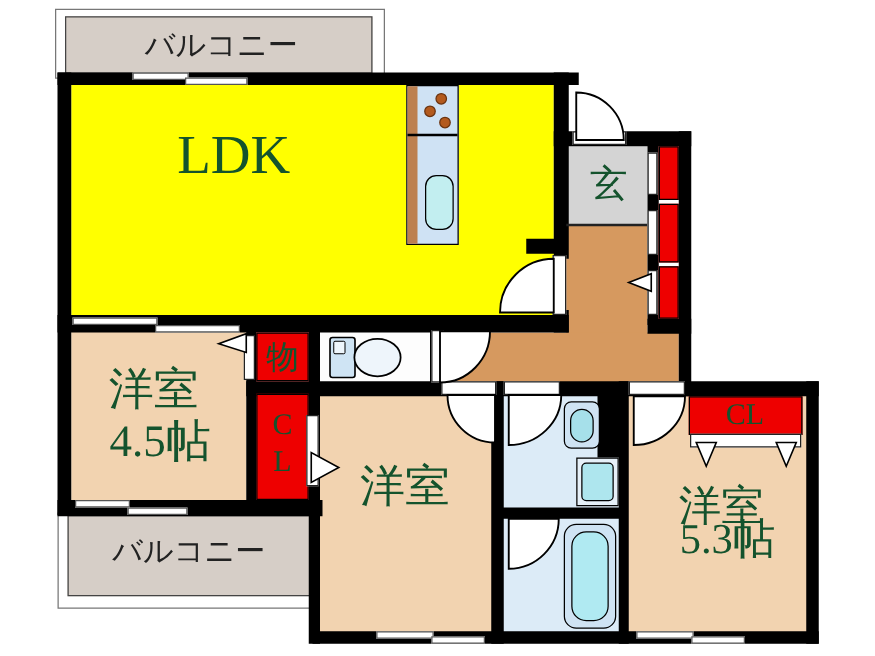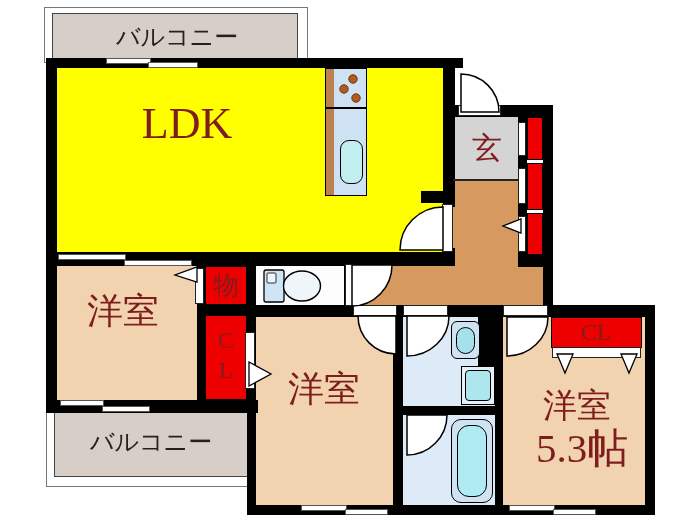--- a/index.html
+++ b/index.html
@@ -3,21 +3,21 @@
 <meta charset="utf-8">
 <style>
   html,body{margin:0;padding:0;background:#fff;}
   #plan{position:relative;width:700px;height:525px;background:#ffffff;overflow:hidden;
         font-family:"Liberation Serif","DejaVu Serif",serif;}
   .wall{position:absolute;background:#000;}
   .floor{position:absolute;}
   .win{position:absolute;background:#fff;border:1px solid #555;box-sizing:border-box;}
   .panel{position:absolute;background:#fff;border:1px solid #222;box-sizing:border-box;}
   .red{position:absolute;background:#ee0000;border:1px solid #000;box-sizing:border-box;}
-  .lbl{position:absolute;color:#7f1d1d;transform:translate(-50%,-50%);white-space:nowrap;line-height:1;}
+  .lbl{position:absolute;color:#14532d;transform:translate(-50%,-50%);white-space:nowrap;line-height:1;}
   .vert{writing-mode:vertical-rl;text-orientation:upright;letter-spacing:4px;}
   .fixture{position:absolute;box-sizing:border-box;}
   svg.overlay{position:absolute;left:0;top:0;pointer-events:none;}
 </style>
 </head>
 <body>
 
 <div id="plan">
 
   <div class="floor" style="left:44px;top:7px;width:264px;height:56px;background:#fff;border:1px solid #777;box-sizing:border-box;"></div>
@@ -124,18 +124,19 @@
     <circle cx="356" cy="98" r="4.2" fill="#b35a1e" stroke="#6b3410" stroke-width="1"></circle>
   </svg>
 
   <div class="lbl" style="left:177px;top:37px;font-size:24px;color:#222;">バルコニー</div>
   <div class="lbl" style="left:187px;top:124px;font-size:44px;">LDK</div>
   <div class="lbl" style="left:487px;top:148px;font-size:30px;">玄</div>
   <div class="lbl" style="left:226px;top:286px;font-size:26px;">物</div>
   <div class="lbl vert" style="left:226px;top:357px;font-size:24px;">CL</div>
   <div class="lbl" style="left:596px;top:332px;font-size:24px;">CL</div>
   <div class="lbl" style="left:123px;top:311px;font-size:36px;">洋室</div>
+  <div class="lbl" style="left:128px;top:353px;font-size:36px;">4.5帖</div>
   <div class="lbl" style="left:324px;top:389px;font-size:36px;">洋室</div>
   <div class="lbl" style="left:577px;top:406px;font-size:34px;">洋室</div>
-  <div class="lbl" style="left:582px;top:448px;font-size:41px;">5.3帖</div>
+  <div class="lbl" style="left:582px;top:432px;font-size:34px;">5.3帖</div>
   <div class="lbl" style="left:151px;top:442px;font-size:24px;color:#222;">バルコニー</div>
 
 </div>
 
 </body></html>

